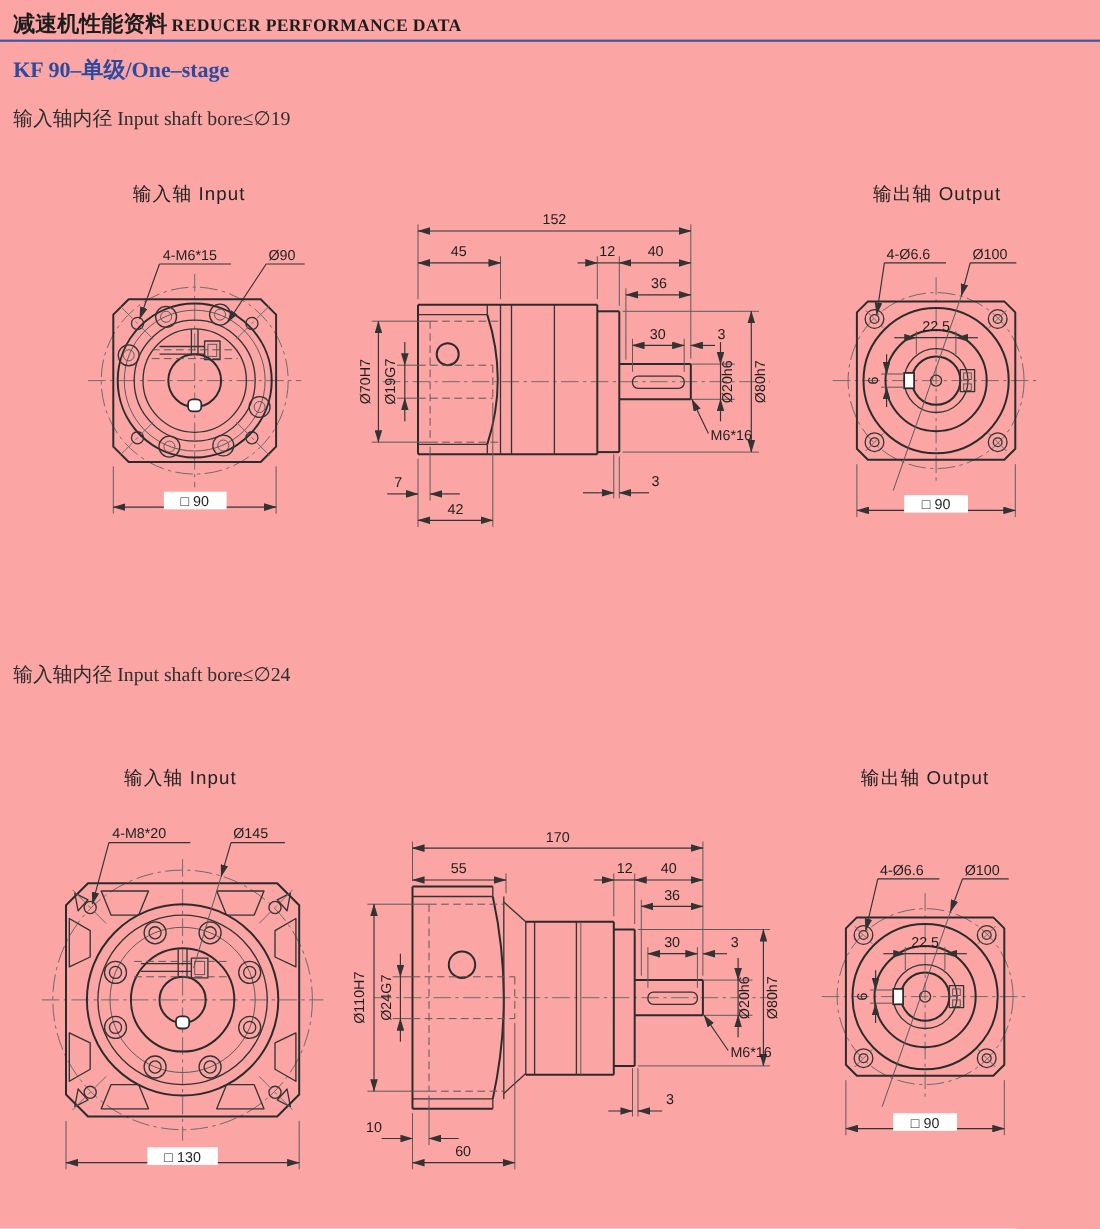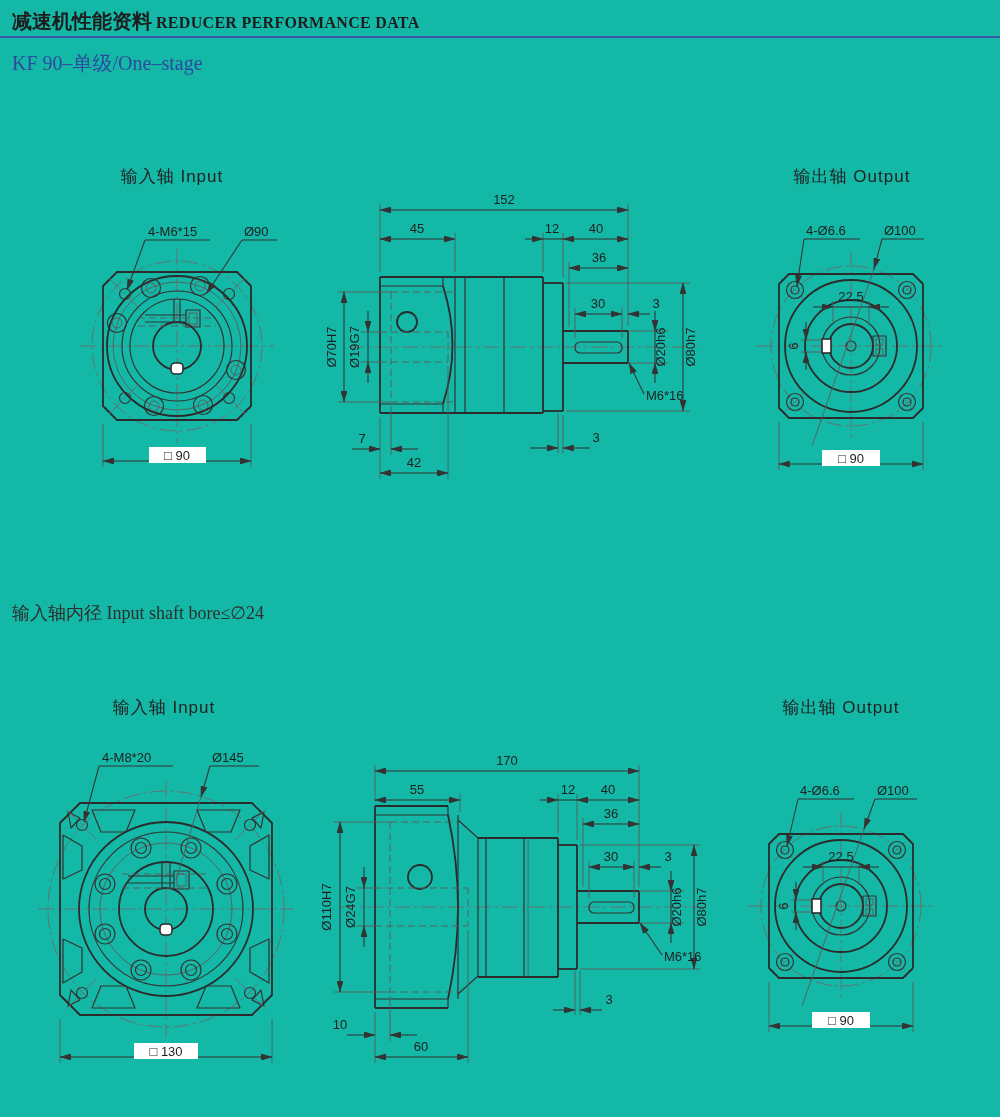--- a/index.html
+++ b/index.html
@@ -1,22 +1,22 @@
 <!DOCTYPE html>
 <html><head>
 <meta charset="utf-8">
 <style>
   html,body{margin:0;padding:0;background:#fff;}
-  .page{position:relative;width:1000px;height:1117px;background:#14b8a6;overflow:hidden;
+  .page{position:relative;width:1000px;height:1117px;background:#fca5a5;overflow:hidden;
         font-family:"Liberation Serif",serif;color:#2b2b2b;}
   .hdr{position:absolute;left:12px;top:8px;white-space:nowrap;}
   .hdr .zh{font-size:20px;font-weight:bold;color:#1d1d1d;}
   .hdr .en{font-size:16px;font-weight:bold;color:#1d1d1d;letter-spacing:.3px;}
   .rule{position:absolute;left:0;top:36px;width:1000px;height:2px;background:#3d57a6;}
-  .model{position:absolute;left:12px;top:50px;font-size:20px;font-weight:normal;color:#2e4a9e;}
+  .model{position:absolute;left:12px;top:50px;font-size:20px;font-weight:bold;color:#2e4a9e;}
   .bore-label{position:absolute;left:12px;font-size:18px;color:#2e2e2e;}
   .bl1{top:96px;} .bl2{top:601px;text-align:center;}
   svg{position:absolute;left:0;top:0;}
   .ln{stroke:#2b2b2b;stroke-width:1.8;fill:none;stroke-linejoin:round;}
   .lnf{stroke:#2b2b2b;stroke-width:1.6;fill:#fff;}
   .md{stroke:#333;stroke-width:1.2;fill:none;stroke-linejoin:round;}
   .tn{stroke:#5a5a5a;stroke-width:.9;fill:none;}
   .hd{stroke:#5a5a5a;stroke-width:.9;fill:none;stroke-dasharray:7 4;}
   .cl{stroke:#6b6b6b;stroke-width:.9;fill:none;stroke-dasharray:16 4 3 4;}
   .dim{stroke:#333;stroke-width:1.05;fill:none;}
@@ -29,20 +29,21 @@
 <body>
 
 <div class="page">
 
   <div class="hdr">
     <span class="zh">减速机性能资料</span>
     <span class="en">REDUCER PERFORMANCE DATA</span>
   </div>
   <div class="rule"></div>
   <div class="model">KF 90–单级/One–stage</div>
+  <div class="bore-label bl1">输入轴内径 Input shaft bore≤∅19</div>
   <div class="bore-label bl2">输入轴内径 Input shaft bore≤∅24</div>
 
   <svg width="1000" height="1117" viewBox="0 0 1000 1117">
     <defs>
       <marker id="arr" viewBox="0 0 10 6" refX="9.5" refY="3" markerWidth="11" markerHeight="6.6" orient="auto-start-reverse">
         <path d="M0,0 L10,3 L0,6 Z" fill="#333"></path>
       </marker>
     </defs>
 
     <g>

